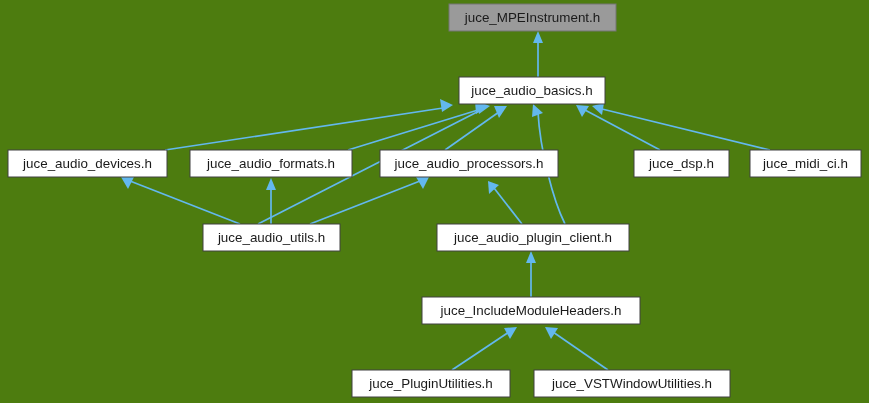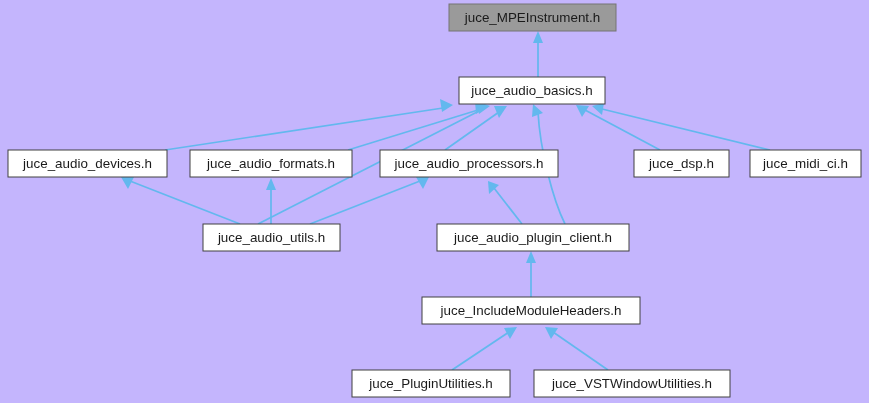--- a/index.html
+++ b/index.html
@@ -4,21 +4,21 @@
 <style>
   html, body {
     margin: 0;
     padding: 0;
     background: #000000;
   }
   #diagram-root {
     position: relative;
     width: 869px;
     height: 403px;
-    background: #c4b5fd;
+    background: #4d7c0f;
     overflow: hidden;
     font-family: "Liberation Sans", sans-serif;
   }
   svg#graph-canvas {
     position: absolute;
     left: 0;
     top: 0;
     width: 869px;
     height: 403px;
     display: block;

